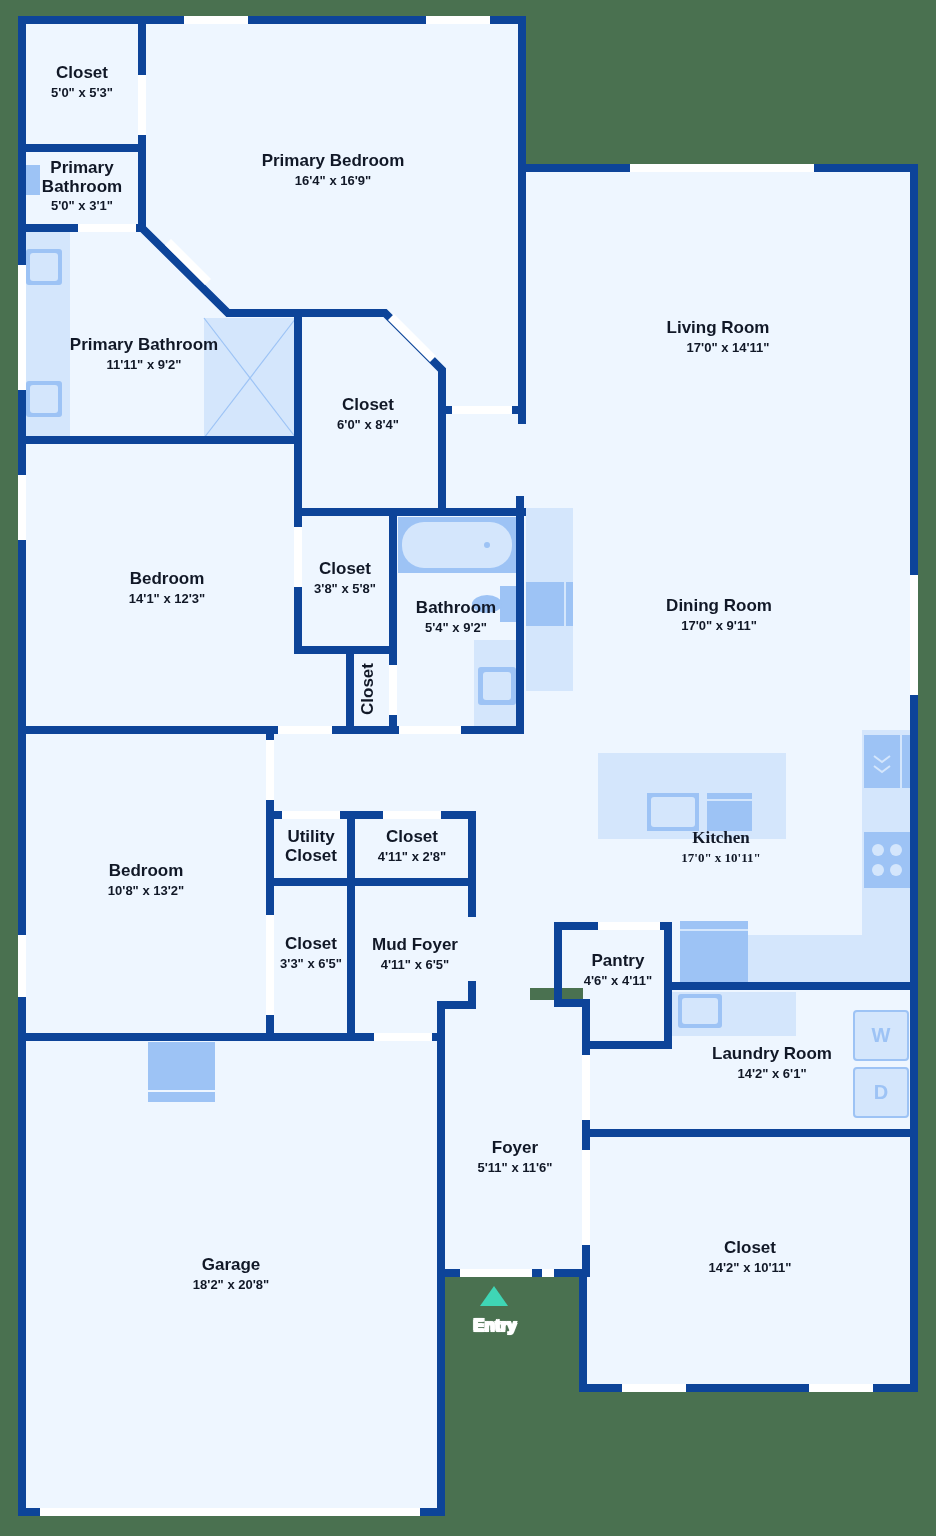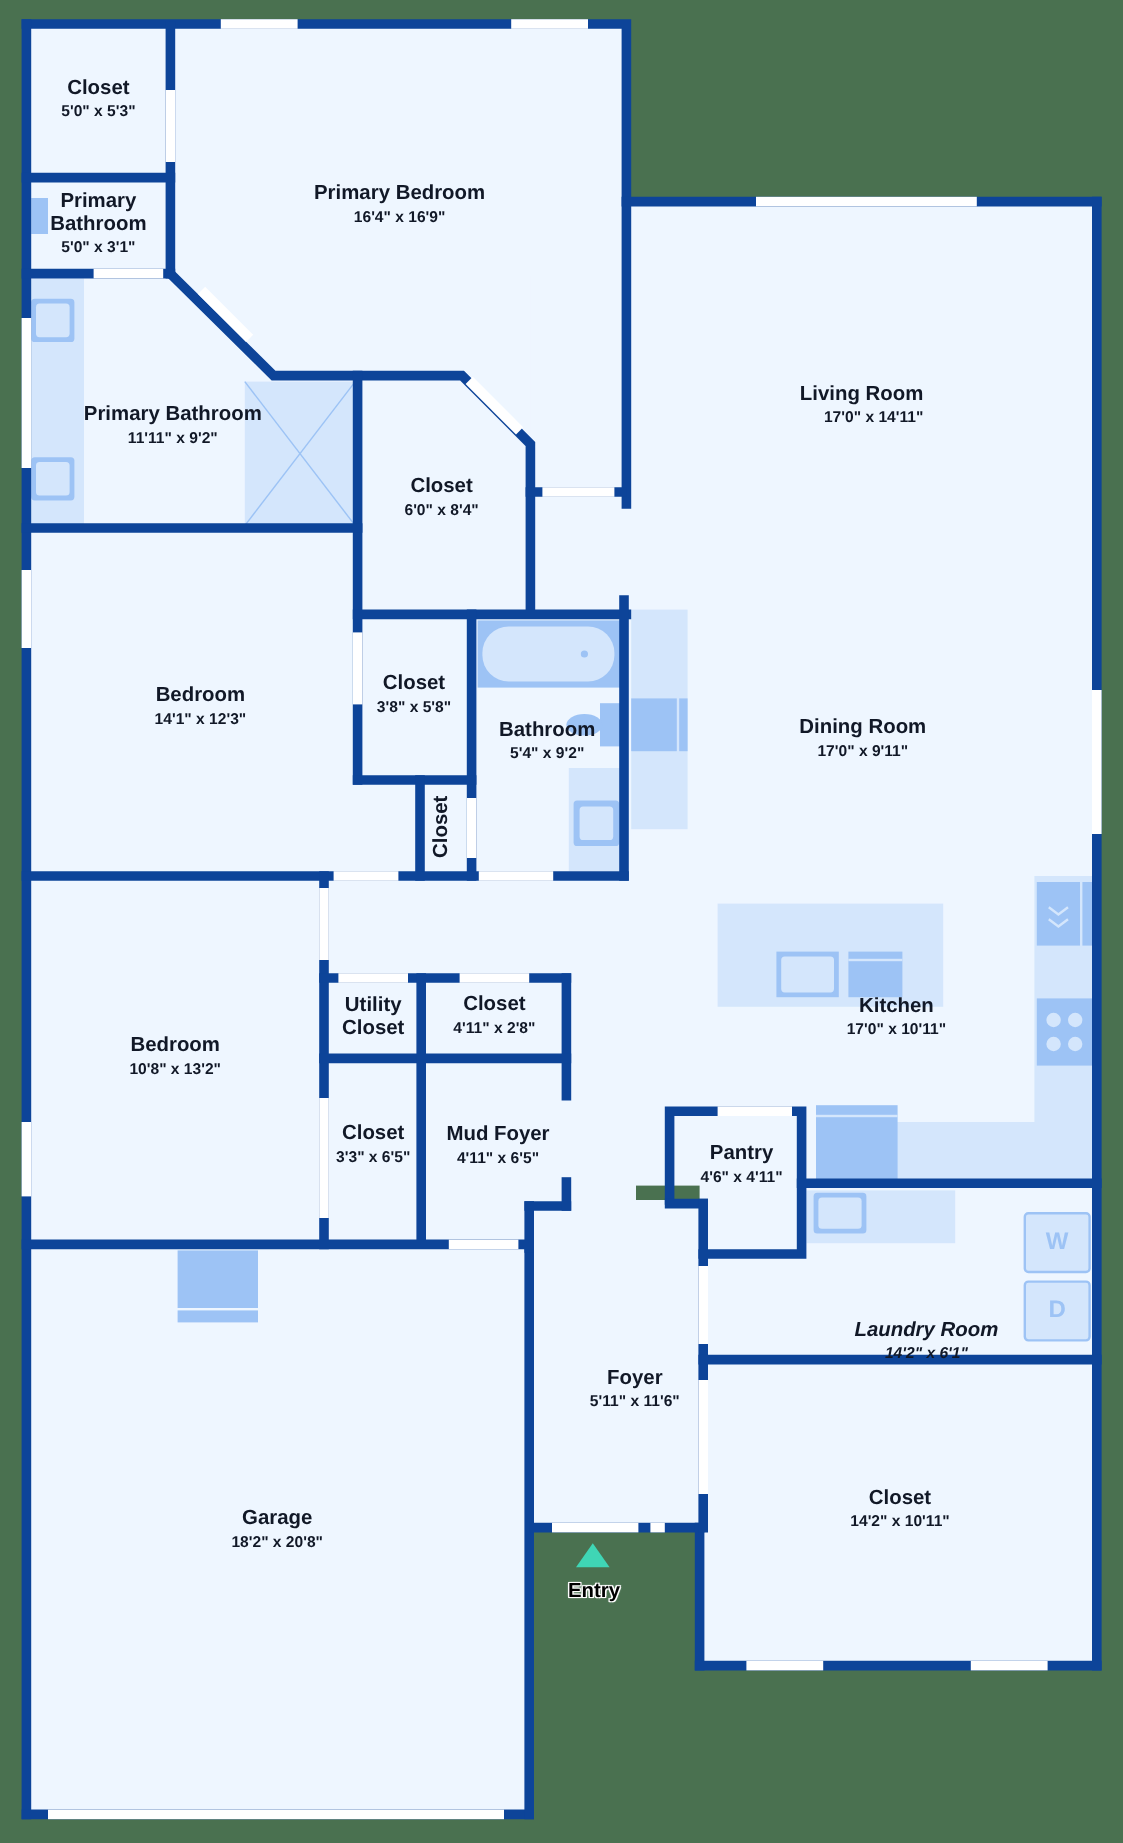--- a/index.html
+++ b/index.html
@@ -16,21 +16,21 @@
     text-align: center;
     color: #111827;
     white-space: nowrap;
     line-height: 1.1;
   }
   .room-name { font-weight: bold; font-size: 17px; display: block; }
   .room-dims { font-weight: bold; font-size: 13px; display: block; margin-top: 3px; }
   .rot { transform: translate(-50%, -50%) rotate(-90deg); }
   .entry-label {
     position: absolute; transform: translate(-50%, -50%);
-    font-weight: bold; font-size: 17px; color: #000000;
+    font-weight: bold; font-size: 17px; color: #ffffff;
     text-shadow: 0 0 2px #fff, 0 0 2px #fff, 1px 1px 0 #fff, -1px -1px 0 #fff, 1px -1px 0 #fff, -1px 1px 0 #fff;
   }
   .appliance-letter {
     position: absolute; transform: translate(-50%, -50%);
     font-weight: bold; font-size: 20px; color: #9dc3f5;
   }
 </style>
 </head>
 <body>
 
@@ -231,41 +231,41 @@
   <span class="room-dims">10'8" x 13'2"</span>
 </div>
 <div class="room-label" style="left:311px;top:847px;">
   <span class="room-name">Utility</span>
   <span class="room-name">Closet</span>
 </div>
 <div class="room-label" style="left:412px;top:846px;">
   <span class="room-name">Closet</span>
   <span class="room-dims">4'11" x 2'8"</span>
 </div>
-<div class="room-label" style="left:747px;top:847px;">
+<div class="room-label" style="left:721px;top:847px;font-family:Liberation Serif, serif;">
   <span class="room-name">Kitchen</span>
   <span class="room-dims">17'0" x 10'11"</span>
 </div>
 <div class="room-label" style="left:311px;top:953px;">
   <span class="room-name">Closet</span>
   <span class="room-dims">3'3" x 6'5"</span>
 </div>
 <div class="room-label" style="left:415px;top:954px;">
   <span class="room-name">Mud Foyer</span>
   <span class="room-dims">4'11" x 6'5"</span>
 </div>
 <div class="room-label" style="left:618px;top:970px;">
   <span class="room-name">Pantry</span>
   <span class="room-dims">4'6" x 4'11"</span>
 </div>
-<div class="room-label" style="left:772px;top:1117px;font-style:italic;">
+<div class="room-label" style="left:772px;top:1063px;">
   <span class="room-name">Laundry Room</span>
   <span class="room-dims">14'2" x 6'1"</span>
 </div>
-<div class="room-label" style="left:515px;top:1157px;margin-left:14px;">
+<div class="room-label" style="left:515px;top:1157px;">
   <span class="room-name">Foyer</span>
   <span class="room-dims">5'11" x 11'6"</span>
 </div>
 <div class="room-label" style="left:231px;top:1274px;">
   <span class="room-name">Garage</span>
   <span class="room-dims">18'2" x 20'8"</span>
 </div>
 <div class="room-label" style="left:750px;top:1257px;">
   <span class="room-name">Closet</span>
   <span class="room-dims">14'2" x 10'11"</span>

